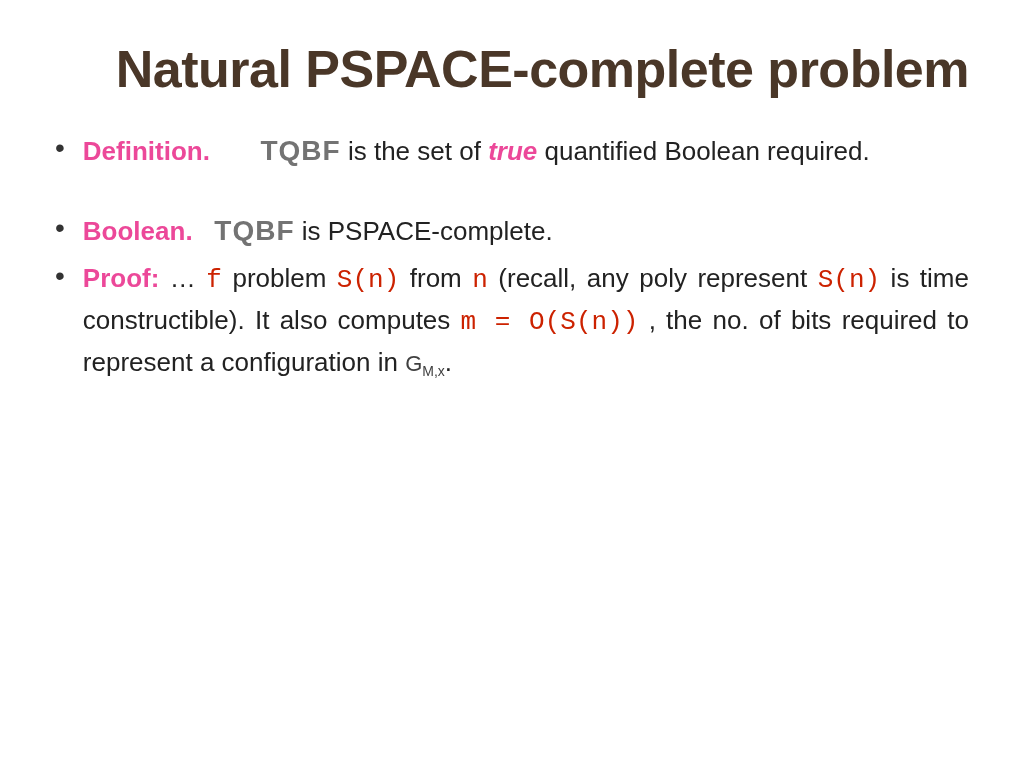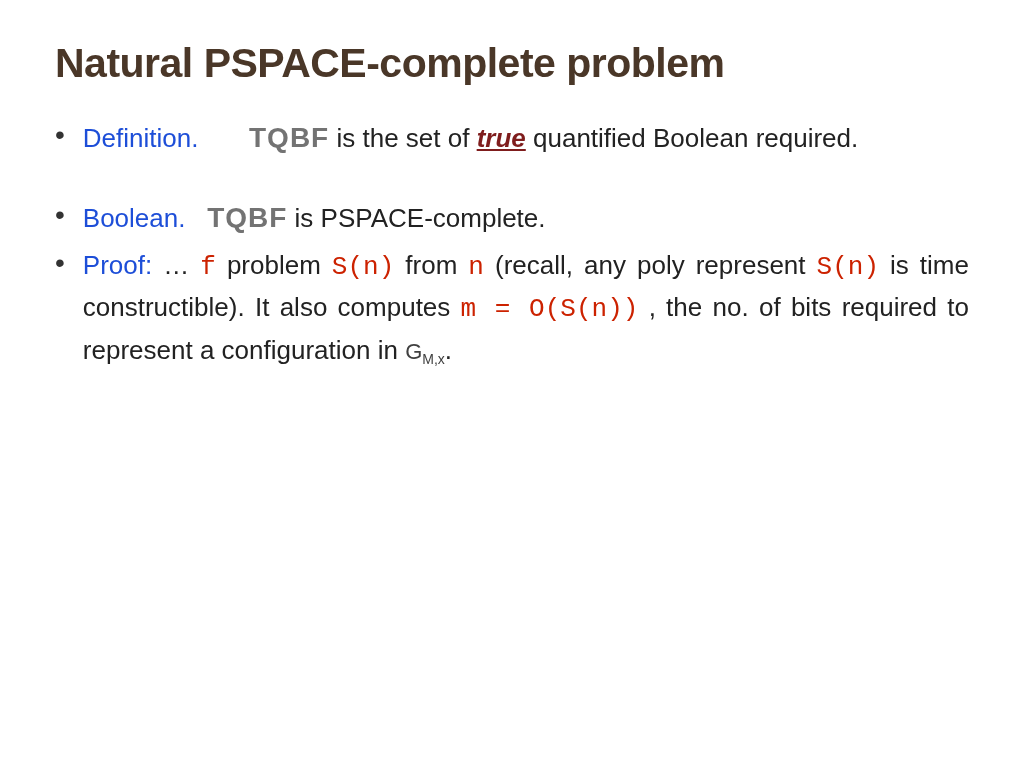--- a/index.html
+++ b/index.html
@@ -19,26 +19,27 @@
     .slide {
       width: 1024px;
       height: 768px;
       background: #ffffff;
       padding: 40px 55px 40px 55px;
       display: flex;
       flex-direction: column;
     }
 
     .slide-title {
-      font-size: 41px;
+      font-size: 52px;
       font-weight: bold;
       color: #4a3728;
       margin-bottom: 30px;
       line-height: 1.15;
       letter-spacing: -0.5px;
+      text-align: right;
     }
 
     .bullet-list {
       list-style: none;
       padding: 0;
       display: flex;
       flex-direction: column;
       gap: 0;
     }
 
@@ -58,36 +59,35 @@
 
     .bullet-content {
       font-size: 26px;
       line-height: 1.5;
       color: #222;
       text-align: justify;
       flex: 1;
     }
 
     .label-green {
-      color: #1d4ed8;
-      font-weight: normal;
+      color: #ec4899;
+      font-weight: bold;
     }
 
     .label-red {
       color: #737373;
       font-weight: bold;
       font-size: 28px;
       letter-spacing: 1px;
     }
 
     .true-word {
       font-style: italic;
       font-weight: bold;
-      text-decoration: underline;
-      color: #7f1d1d;
+      color: #ec4899;
     }
 
     .spacer {
       height: 28px;
     }
 
     .mono-red {
       color: #cc2200;
       font-family: 'Courier New', monospace;
       font-weight: normal;

